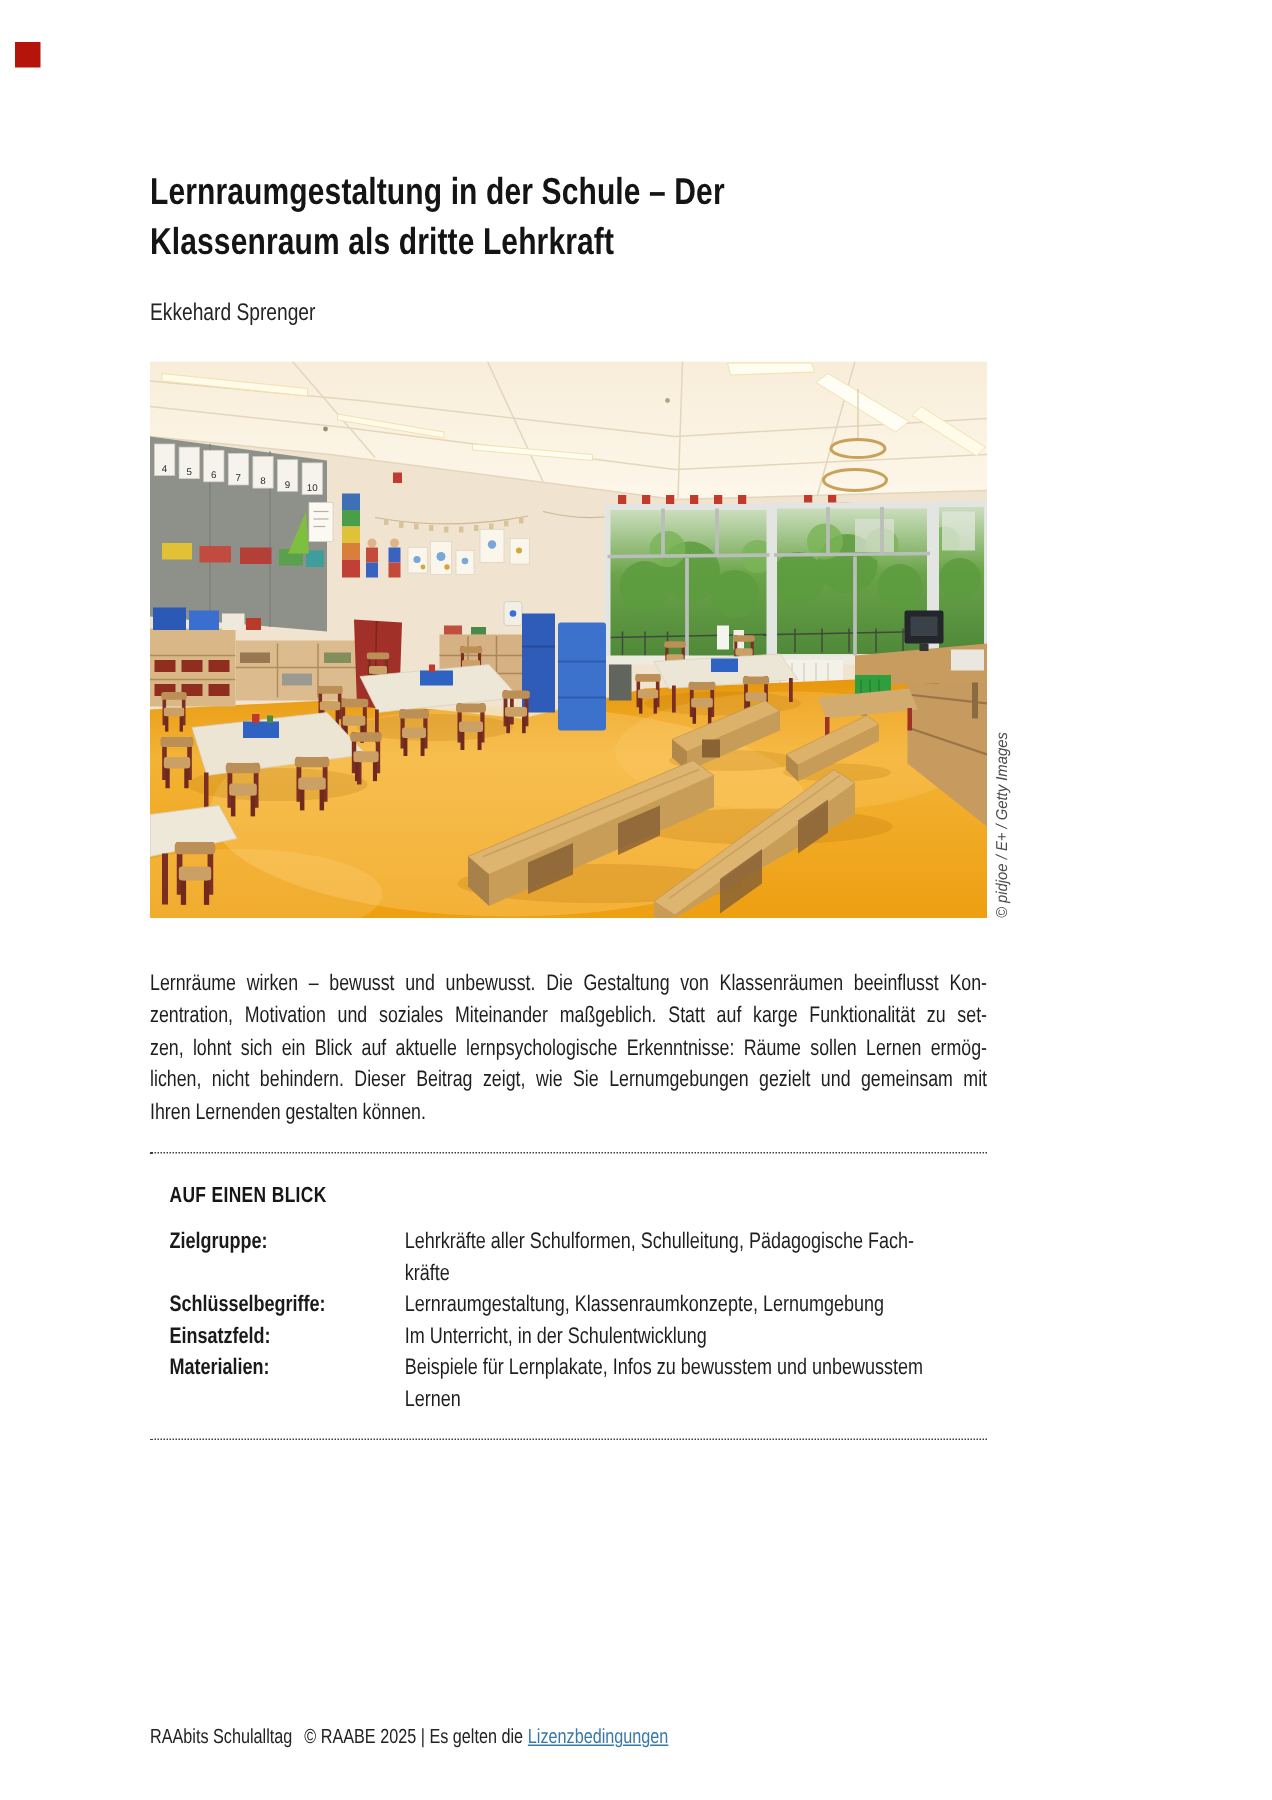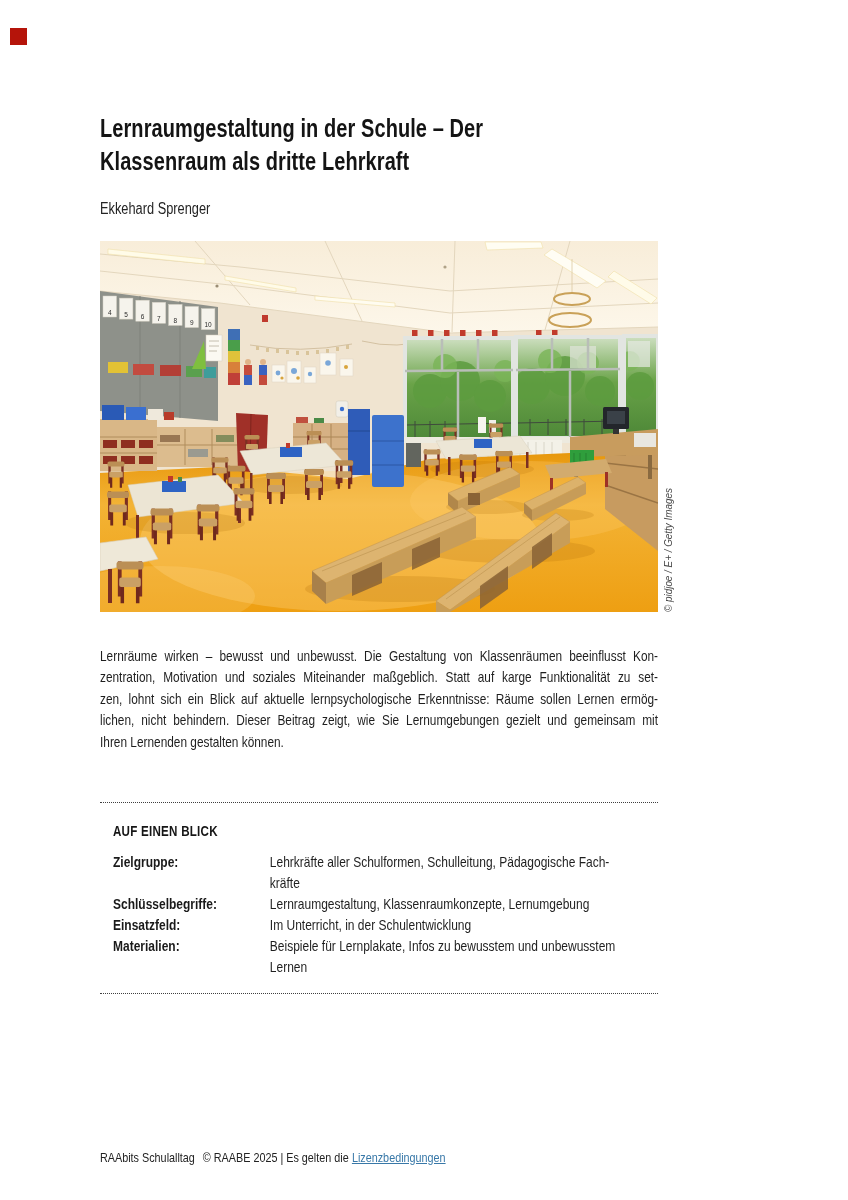--- a/index.html
+++ b/index.html
@@ -25,21 +25,21 @@
     white-space:nowrap;transform:rotate(-90deg) scaleX(.94);transform-origin:0 0;
   }
   .intro{
     position:absolute;left:100px;top:645px;width:706px;
     font-size:15px;line-height:21.4px;color:#1e1e1e;
     transform:scaleX(.7904);transform-origin:0 0;
   }
   .intro .line{width:706px;}
   .intro .line.just{text-align:justify;text-align-last:justify;}
   .overview{
-    position:absolute;left:100px;top:802px;width:558px;height:192px;box-sizing:border-box;
+    position:absolute;left:100px;top:768px;width:558px;height:192px;box-sizing:border-box;
     border-top:1px dotted #3f3f3f;border-bottom:1px dotted #3f3f3f;
   }
   .ov-inner{
     position:absolute;left:13px;top:20px;width:681px;
     transform:scaleX(.8);transform-origin:0 0;
   }
   .ov-heading{font-size:14.5px;font-weight:700;letter-spacing:.3px;color:#161616;margin-bottom:12px;}
   .ov-row{display:grid;grid-template-columns:196px 1fr;font-size:15px;line-height:21px;}
   .ov-label{font-weight:700;color:#1a1a1a;}
   .ov-value div{white-space:nowrap;}

